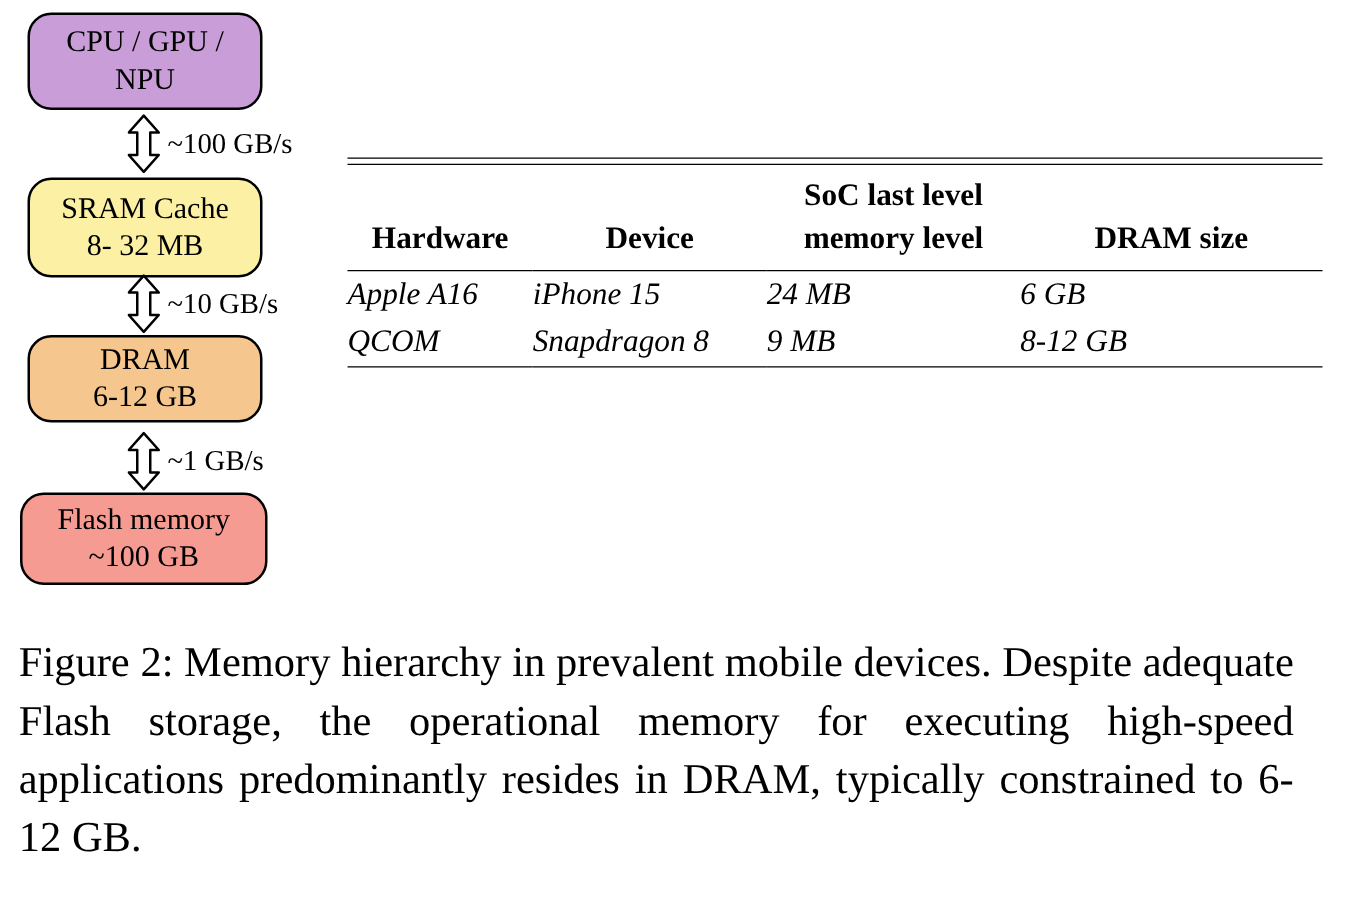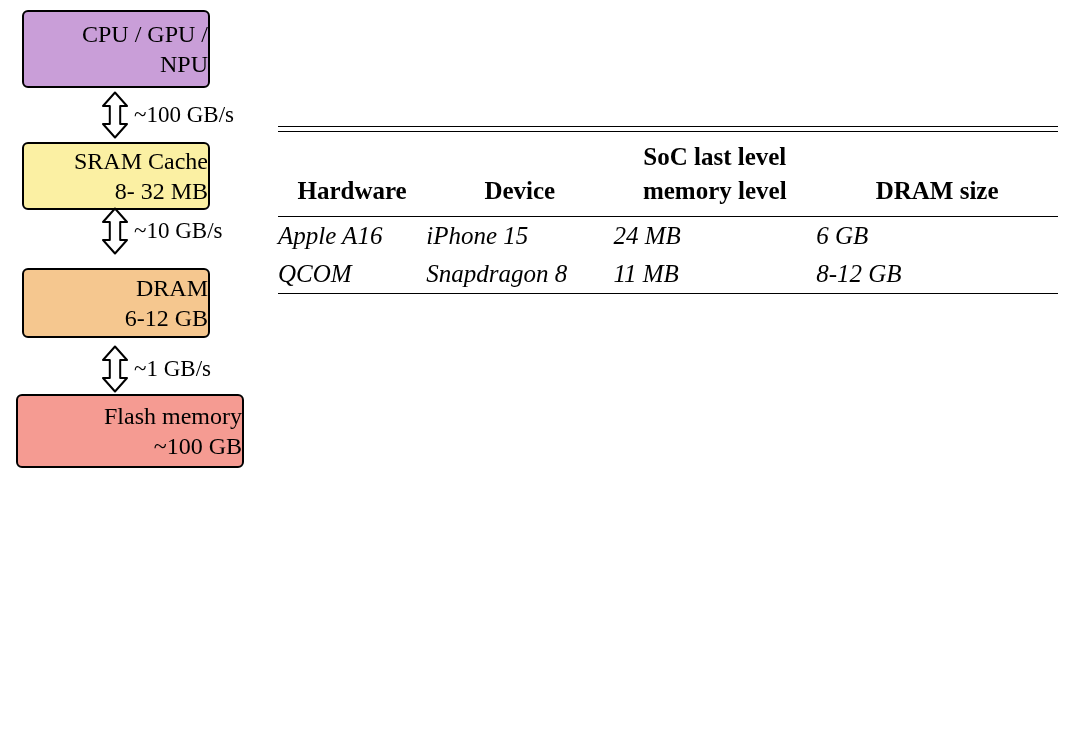--- a/index.html
+++ b/index.html
@@ -10,38 +10,38 @@
     overflow: hidden;
     font-family: "Liberation Serif", "DejaVu Serif", serif;
     color: #000;
   }
   .page { position: absolute; inset: 0; background: #fff; }
 
   
   .node {
     position: absolute;
     border: 2.5px solid #000;
-    border-radius: 6px;
+    border-radius: 19px;
     display: flex; flex-direction: column;
-    align-items: flex-end; justify-content: center;
+    align-items: center; justify-content: center;
     font-size: 24px; line-height: 1.25;
     text-align: center;
   }
   .node-cpu   { left: 22px;  top: 10px;  width: 188px; height: 78px; }
-  .node-sram  { left: 22px;  top: 142px; width: 188px; height: 68px; }
+  .node-sram  { left: 22px;  top: 142px; width: 188px; height: 80px; }
   .node-dram  { left: 22px;  top: 268px; width: 188px; height: 70px; }
-  .node-flash { left: 16px;  top: 394px; width: 228px; height: 74px; }
+  .node-flash { left: 16px;  top: 394px; width: 198px; height: 74px; }
 
   .arrow-row {
     position: absolute;
     display: flex; align-items: center; gap: 6px;
     height: 48px;
   }
   .arrow-1 { left: 102px; top: 91px; }
-  .arrow-2 { left: 102px; top: 207px; }
+  .arrow-2 { left: 102px; top: 219px; }
   .arrow-3 { left: 102px; top: 345px; }
   .arrow-row svg { display: block; flex: 0 0 auto; }
   .bw-label { font-size: 23px; white-space: nowrap; }
 
   
   .table-wrap { position: absolute; left: 278px; top: 126px; width: 780px; }
   .double-rule {
     height: 6px;
     border-top: 1.6px solid #000;
     border-bottom: 1.6px solid #000;
@@ -153,21 +153,22 @@
       <tbody>
         <tr>
           <td>Apple A16</td>
           <td>iPhone 15</td>
           <td>24 MB</td>
           <td>6 GB</td>
         </tr>
         <tr>
           <td>QCOM</td>
           <td>Snapdragon 8</td>
-          <td>11 MB</td>
+          <td>9 MB</td>
           <td>8-12 GB</td>
         </tr>
       </tbody>
     </table>
   </div>
 
+  <p class="caption">Figure 2: Memory hierarchy in prevalent mobile devices. Despite adequate Flash storage, the operational memory for executing high-speed applications predominantly resides in DRAM, typically constrained to 6-12 GB.</p>
 
 </div>
 
 </body></html>

